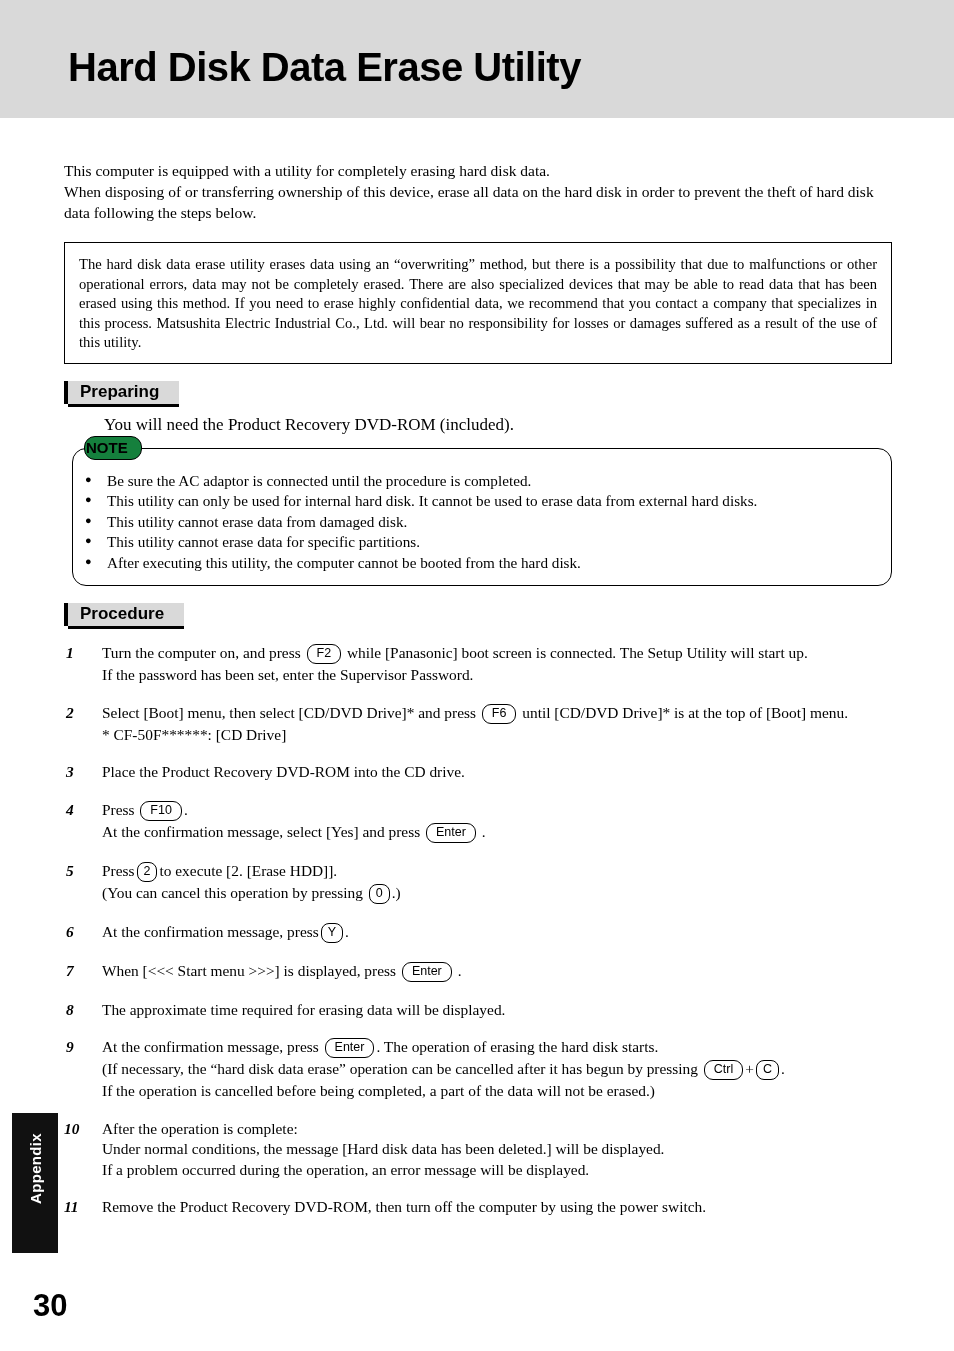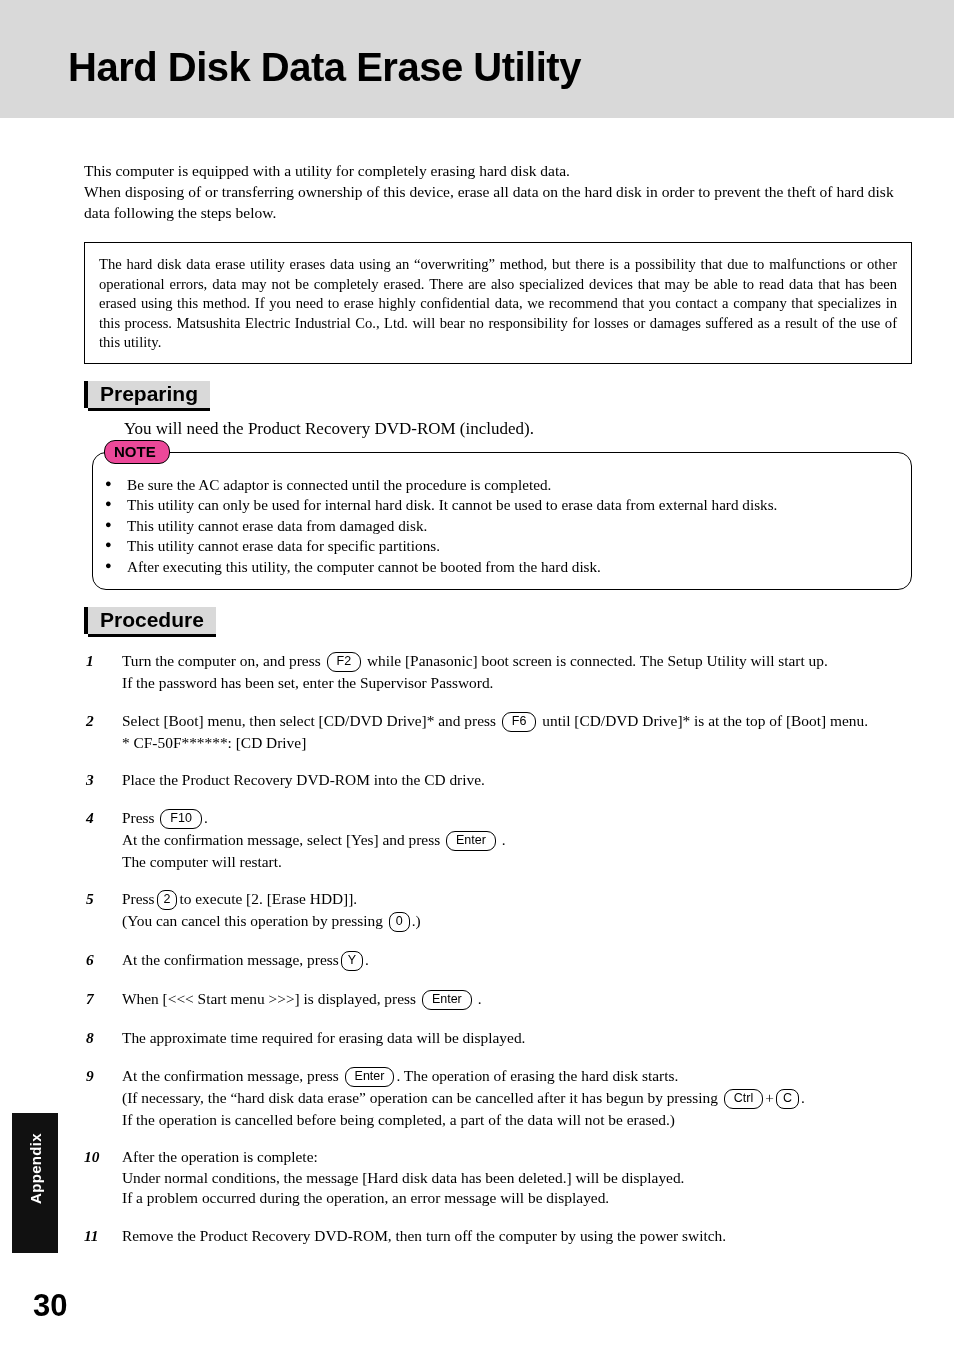--- a/index.html
+++ b/index.html
@@ -65,21 +65,21 @@
     position: absolute;
     left: 33px;
     top: 1288px;
     font-family: "Liberation Sans", sans-serif;
     font-weight: bold;
     font-size: 31px;
   }
   
   .content {
     position: absolute;
-    left: 84px;
+    left: 64px;
     top: 160px;
     width: 828px;
   }
   .intro p {
     margin: 0;
     font-size: 15.5px;
     line-height: 21px;
   }
   
   .warning-box {
@@ -93,22 +93,22 @@
     line-height: 19.6px;
     text-align: justify;
   }
   
   .section-head {
     position: relative;
     margin-top: 17px;
     display: inline-block;
     font-family: "Liberation Sans", sans-serif;
     font-weight: bold;
-    font-size: 21px;
-    padding: 1px 12px 2px 12px;
+    font-size: 17px;
+    padding: 1px 20px 2px 12px;
     background: #d9d9d9;
     border-left: 4px solid #000;
     color: #000;
   }
   .section-head::after {
     content: "";
     position: absolute;
     left: 0; right: 0; bottom: -3px;
     height: 3px;
     background: #000;
@@ -128,24 +128,24 @@
   .note-box {
     border: 1.5px solid #000;
     border-radius: 14px;
     padding: 22px 12px 12px 12px;
     min-height: 92px;
   }
   .note-tag {
     position: absolute;
     left: 12px;
     top: -12px;
-    background: #ec4899;
+    background: #15803d;
     border: 1.5px solid #000;
     border-radius: 11px;
-    padding: 1px 13px 2px 9px;
+    padding: 1px 13px 2px 1px;
     font-family: "Liberation Sans", sans-serif;
     font-weight: bold;
     font-size: 15px;
     line-height: 19px;
   }
   ul.note-list {
     margin: 0;
     padding: 0;
     list-style: none;
   }
@@ -262,21 +262,20 @@
 
       <div class="step">
         <span class="num">3</span>
         <span class="line">Place the Product Recovery DVD-ROM into the CD drive.</span>
       </div>
 
       <div class="step">
         <span class="num">4</span>
         <span class="line"><span>Press</span> <span class="key">F10</span><span>.</span></span>
         <span class="line"><span>At the confirmation message, select [Yes] and press</span> <span class="key">Enter</span> <span>.</span></span>
-        <span class="line">The computer will restart.</span>
       </div>
 
       <div class="step">
         <span class="num">5</span>
         <span class="line"><span>Press</span><span class="key sm">2</span><span>to execute [2. [Erase HDD]].</span></span>
         <span class="line"><span>(You can cancel this operation by pressing</span> <span class="key sm">0</span><span>.)</span></span>
       </div>
 
       <div class="step">
         <span class="num">6</span>

